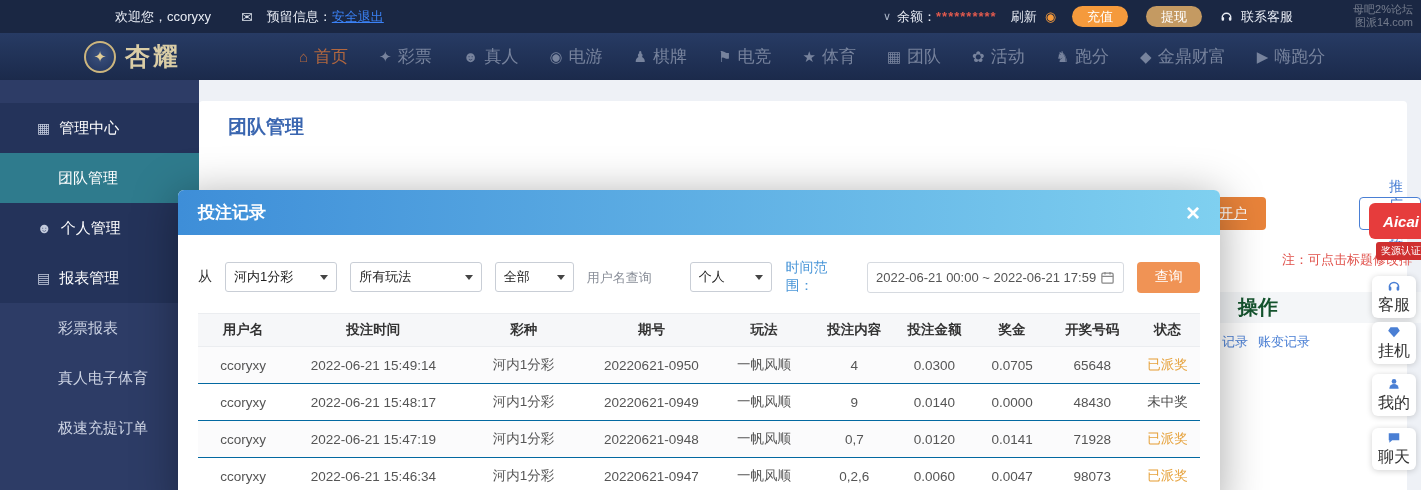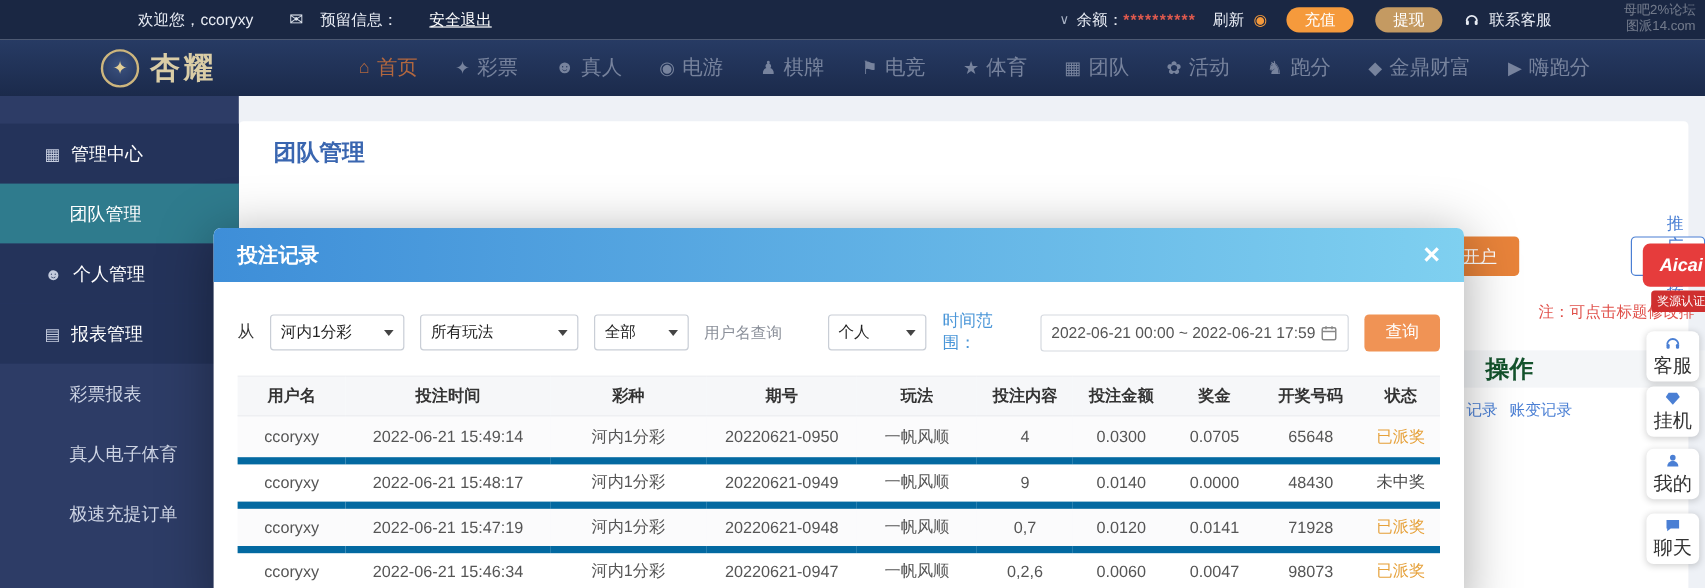--- a/index.html
+++ b/index.html
@@ -6,21 +6,21 @@
   html,body { background:#444; }
   body { font-family:"Liberation Sans","DejaVu Sans",sans-serif; }
   .screen { position:relative; width:1421px; height:490px; overflow:hidden; background:#eef1f6; }
 
   
   .topbar { position:absolute; top:0; left:0; width:100%; height:33px; background:#1a2743;
             display:flex; align-items:center; color:#e8ecf4; font-size:13px; z-index:6; }
   .tb-left { display:flex; align-items:center; margin-left:115px; }
   .tb-left .mail { margin-left:30px; font-size:14px; color:#dfe5ee; }
   .tb-left .rsv { margin-left:14px; }
-  .tb-left .logout { margin-left:26px; color:#ffffff; text-decoration:underline; cursor:pointer; }
+  .tb-left .logout { color:#3b82f6; text-decoration:underline; cursor:pointer; }
   .tb-right { margin-left:auto; margin-right:128px; display:flex; align-items:center; }
   .tb-right .chev { font-size:11px; color:#aab4c6; margin-right:6px; }
   .tb-right .stars { color:#e05a4e; letter-spacing:1px; margin-right:14px; font-weight:bold; }
   .tb-right .rf { margin-right:8px; cursor:pointer; }
   .tb-right .eye { color:#f59a3c; font-size:13px; margin-right:16px; cursor:pointer; }
   .pill { border:none; border-radius:11px; height:21px; padding:0 15px; color:#fff; font-size:13px; cursor:pointer; margin-right:18px;text-align:right; }
   .btn-recharge { background:#f59a3c; }
   .btn-withdraw { background:#c49a62; }
   .hs-ic { display:inline-flex; width:15px; height:13px; margin-right:6px; }
 
@@ -84,21 +84,21 @@
   .inp-user::placeholder { color:#8a8f99; }
   .range-label { color:#4a96d8; }
   .date-box { width:262px; height:31px; border:1px solid #d6dae0; border-radius:3px; display:flex;
               align-items:center; justify-content:space-between; padding:0 8px; font-size:13px; color:#555; cursor:pointer; }
   .btn-search { margin-left:auto; width:64px; height:31px; background:#f09355; border:none; border-radius:4px;
                 color:#fff; font-size:14px; cursor:pointer; }
 
   table.bets { width:100%; margin-top:18px; border-collapse:collapse; font-size:13.5px; color:#555; text-align:center; }
   table.bets th { height:33px; background:#f6f7f9; color:#333; font-weight:bold; font-size:13.5px;
                   border-top:1px solid #ebedf0; border-bottom:1px solid #ebedf0; }
-  table.bets td { height:37px; border-bottom:6px solid #0369a1; }
+  table.bets td { height:37px; border-bottom:1px solid #0369a1; }
   table.bets tbody tr:nth-child(odd) { background:#fbfbfc; }
   .win { color:#e6a23c; }
   .lose { color:#4a4a4a; }
 
   
   .cert { position:absolute; top:203px; right:-12px; width:64px; z-index:20; text-align:center; }
   .cert-box { height:36px; background:#e63c3c; border-radius:6px; color:#fff; font-style:italic; font-weight:bold;
               font-size:15px; display:flex; align-items:center; justify-content:center; }
   .cert-ribbon { display:inline-block; margin-top:3px; background:#cf2f2f; color:#fff; font-size:10px;
                  padding:2px 5px; border-radius:3px; }

